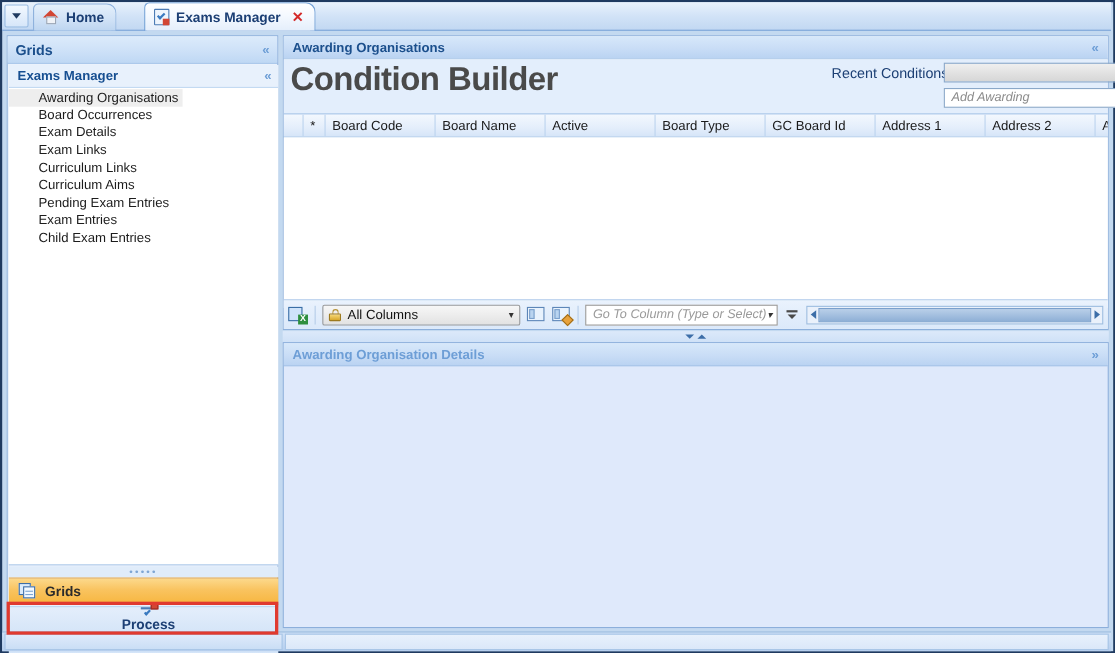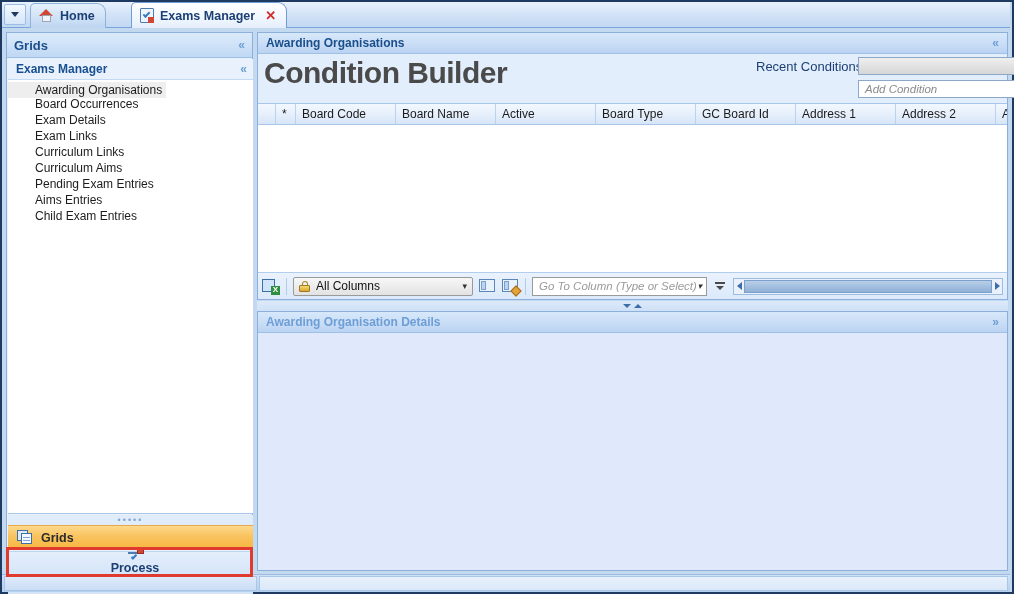--- a/index.html
+++ b/index.html
@@ -451,21 +451,21 @@
       <span class="chev">«</span>
     </div>
 
     <div class="nav-item-wrap"><span class="nav-item selected">Awarding Organisations</span></div>
     <div class="nav-item">Board Occurrences</div>
     <div class="nav-item">Exam Details</div>
     <div class="nav-item">Exam Links</div>
     <div class="nav-item">Curriculum Links</div>
     <div class="nav-item">Curriculum Aims</div>
     <div class="nav-item">Pending Exam Entries</div>
-    <div class="nav-item">Aims Entries</div>
+    <div class="nav-item">Exam Entries</div>
     <div class="nav-item">Child Exam Entries</div>
   </div>
 
   <div id="grip">•••••</div>
 
   <div class="nav-button" id="btn-grids">
     <span class="ico-grids">
       <span class="s1"></span>
         <span class="s2"></span>
     </span>
@@ -498,21 +498,21 @@
   <div id="condbar">
     <div id="cb-title">Condition Builder</div>
     <div id="cb-recent-label">Recent Conditions</div>
 
     <div class="cb-combo" id="cb-recent-combo">
       <span></span>
 
     </div>
 
     <div class="cb-combo" id="cb-add-combo">
-      <span>Add Condition</span>
+      <span>Add Awarding</span>
 
     </div>
 
   </div>
 
   <div id="gridheader">
     <div class="gh-cell" style="width:18px"></div>
     <div class="gh-cell" style="width:20px">*</div>
     <div class="gh-cell" style="width:100px">Board Code</div>
     <div class="gh-cell" style="width:100px">Board Name</div>

